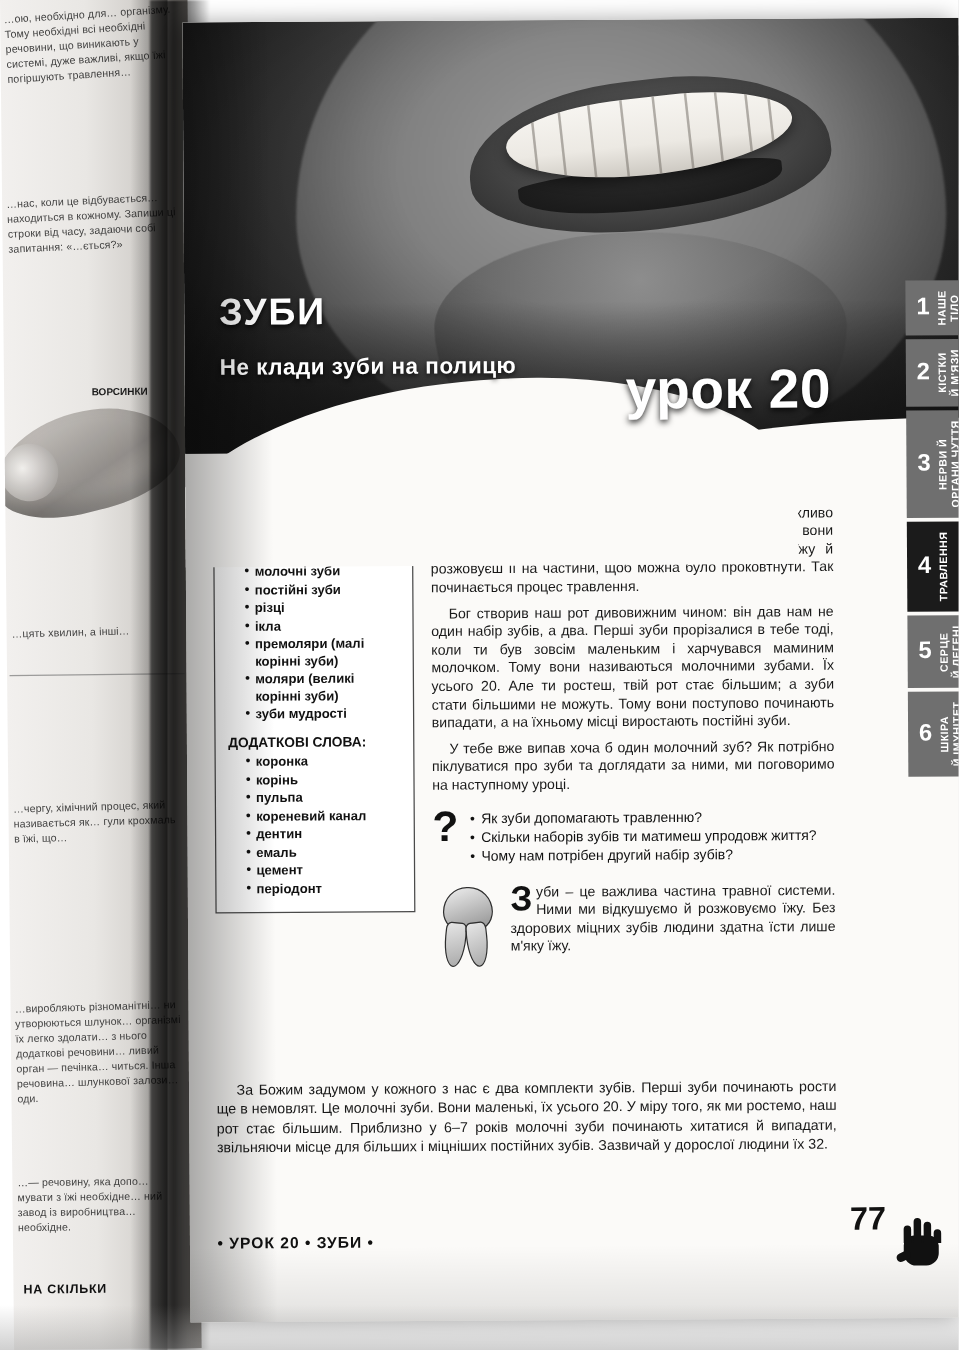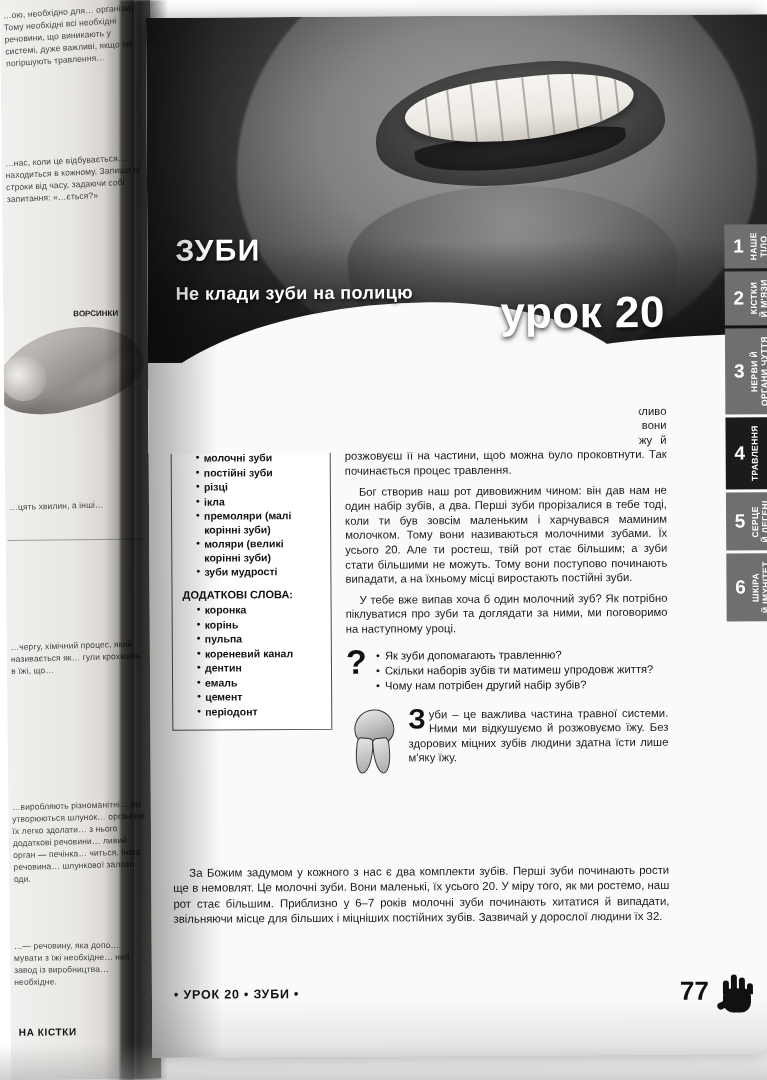--- a/index.html
+++ b/index.html
@@ -521,21 +521,21 @@
     left: 22px;
     bottom: 56px;
     font-size: 12.5px;
     font-weight: bold;
     letter-spacing: 0.8px;
     color: #111;
   }
   .pagenum {
     position: absolute;
     right: 64px;
-    bottom: 48px;
+    bottom: 64px;
     font-size: 26px;
     font-weight: bold;
     color: #111;
   }
   .hand-icon {
     position: absolute;
     right: 16px;
     bottom: 42px;
     width: 40px;
     height: 44px;
@@ -598,21 +598,21 @@
   <div class="left-page">
     <div class="lp-text lp-b1">…ою, необхідно для… організму. Тому необхідні всі необхідні речовини, що виникають у системі, дуже важливі, якщо їжі погіршують травлення…</div>
     <div class="lp-text lp-b2">…нас, коли це відбувається… находиться в кожному. Запиши ці строки від часу, задаючи собі запитання: «…ється?»</div>
     <div class="lp-tube"></div>
     <div class="lp-label lp-vors">ВОРСИНКИ</div>
     <div class="lp-text lp-b3">…цять хвилин, а інші…</div>
     <div class="lp-rule" style="top:540px;"></div>
     <div class="lp-text lp-b4">…чергу, хімічний процес, який називається як… гули крохмаль в їжі, що…</div>
     <div class="lp-text lp-b5">…виробляють різноманітні… ни утворюються шлунок… організмі їх легко здолати… з нього додаткові речовини… ливий орган — печінка… читься. Інша речовина… шлункової залози… оди.</div>
     <div class="lp-text" style="top:940px;">…— речовину, яка допо… мувати з їжі необхідне… ний завод із виробництва… необхідне.</div>
-    <div class="lp-foot">НА КІСТКИ</div>
+    <div class="lp-foot">НА СКІЛЬКИ</div>
   </div>
 
   <div class="gutter2"></div>
   <div class="gutter"></div>
 
   <div class="right-page">
 
     <div class="photo">
       <div class="skin"></div>
       <div class="chin"></div>

